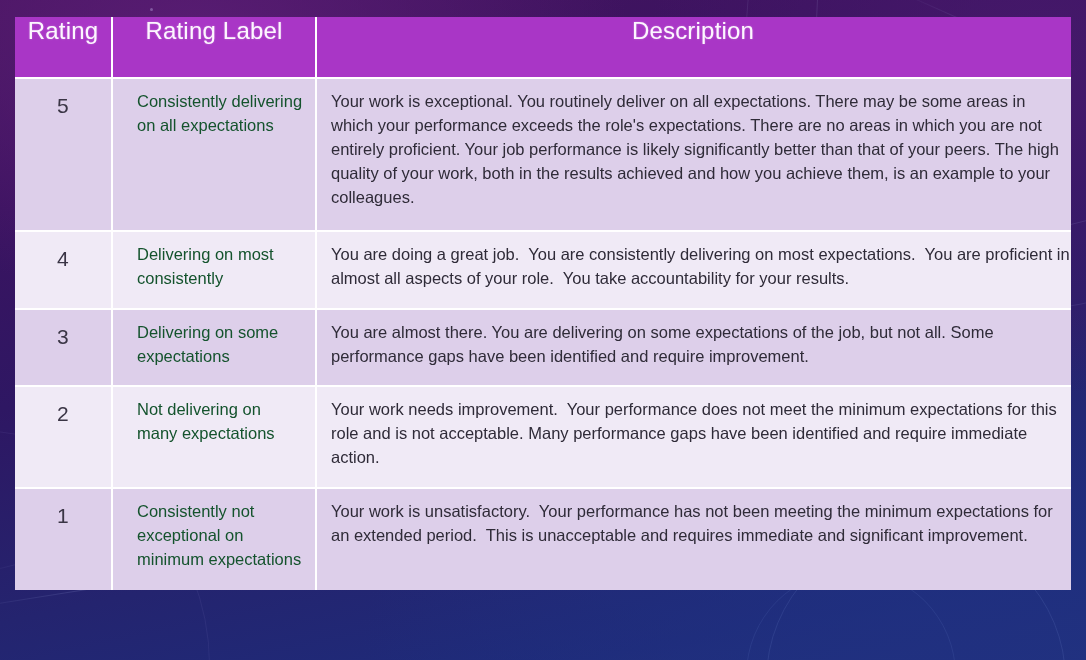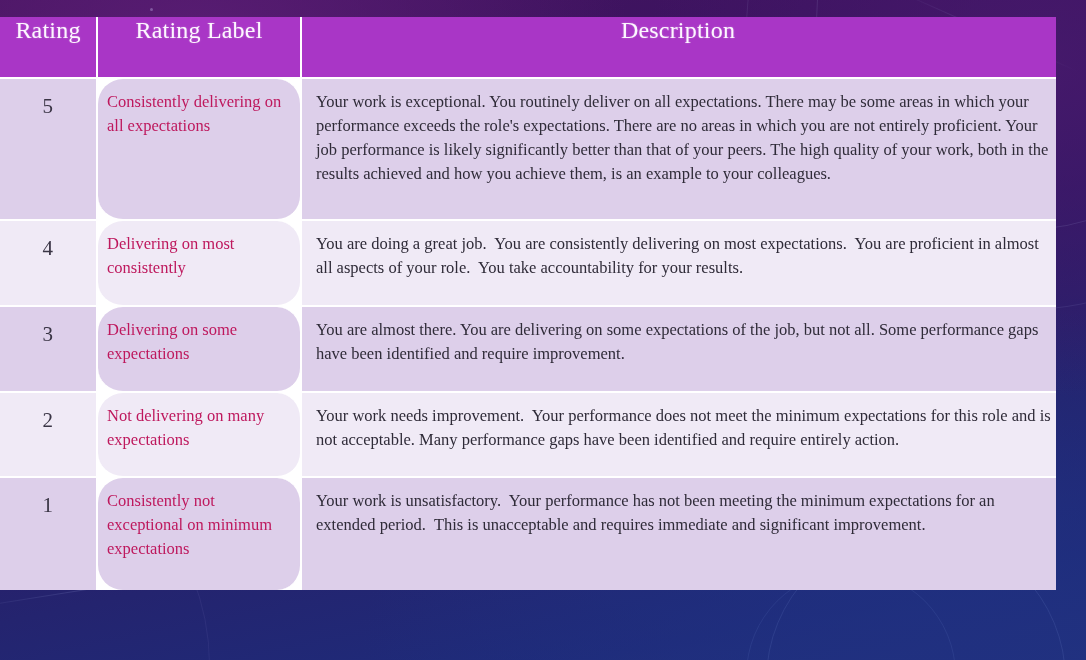--- a/index.html
+++ b/index.html
@@ -52,25 +52,24 @@
     position: absolute;
     width: 3px; height: 3px;
     border-radius: 50%;
     background: rgba(210, 200, 250, 0.35);
     pointer-events: none;
   }
 
   
   #rating-table-wrap {
     position: absolute;
-    left: 0;
+    left: 15px;
     top: 17px;
     width: 1056px;
     height: 573px;
-    font-family: Liberation Serif, serif;
   }
 
   table.rating-table {
     width: 100%;
     height: 100%;
     border-collapse: separate;
     border-spacing: 0;
     table-layout: fixed;
     background: #ffffff;
   }
@@ -116,23 +115,22 @@
   tbody tr.row-light td { background: #f0eaf6; }
 
   td.cell-rating {
     text-align: center;
     font-size: 21px;
     color: #3a3545;
     padding-top: 12px;
     letter-spacing: 0.5px;
   }
   td.cell-label {
-    padding-left: 9px;
-    color: #be185d;
-    border-radius: 25px;
+    padding-left: 24px;
+    color: #14532d;
   }
   td.cell-desc {
     padding-left: 14px;
     padding-right: 0;
     color: #2f2b38;
     white-space: pre-wrap;
   }
 </style>
 </head>
 <body>
@@ -176,21 +174,21 @@
             <td class="cell-desc">You are doing a great job.  You are consistently delivering on most expectations.  You are proficient in almost all aspects of your role.  You take accountability for your results.</td>
           </tr>
           <tr class="row-dark">
             <td class="cell-rating">3</td>
             <td class="cell-label">Delivering on some expectations</td>
             <td class="cell-desc">You are almost there. You are delivering on some expectations of the job, but not all. Some performance gaps have been identified and require improvement.</td>
           </tr>
           <tr class="row-light">
             <td class="cell-rating">2</td>
             <td class="cell-label">Not delivering on many expectations</td>
-            <td class="cell-desc">Your work needs improvement.  Your performance does not meet the minimum expectations for this role and is not acceptable. Many performance gaps have been identified and require entirely action.</td>
+            <td class="cell-desc">Your work needs improvement.  Your performance does not meet the minimum expectations for this role and is not acceptable. Many performance gaps have been identified and require immediate action.</td>
           </tr>
           <tr class="row-dark">
             <td class="cell-rating">1</td>
             <td class="cell-label">Consistently not exceptional on minimum expectations</td>
             <td class="cell-desc">Your work is unsatisfactory.  Your performance has not been meeting the minimum expectations for an extended period.  This is unacceptable and requires immediate and significant improvement.</td>
           </tr>
         </tbody>
     </table>
   </div>
 

